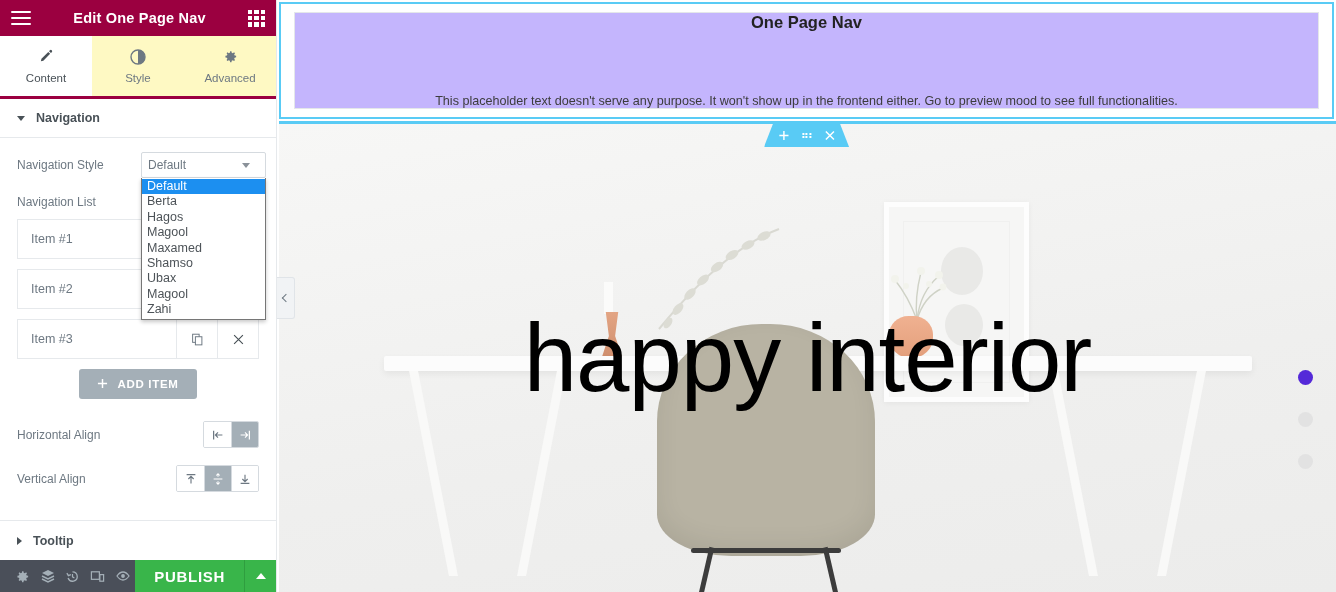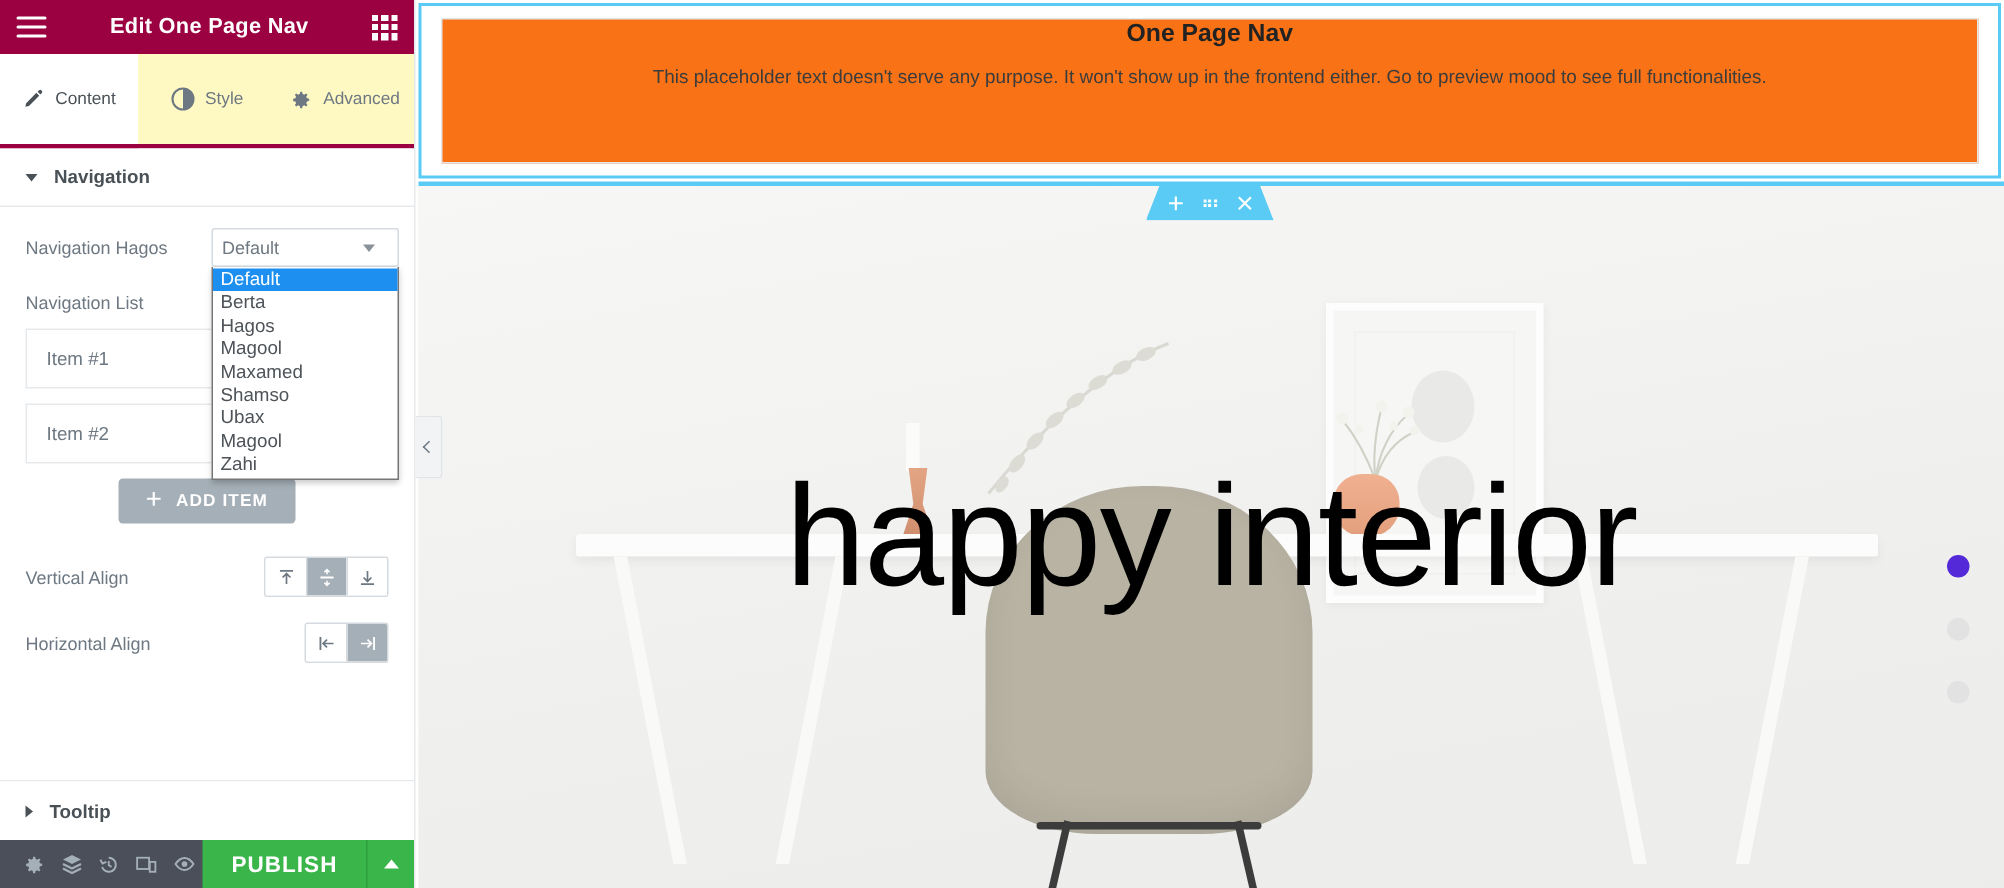--- a/index.html
+++ b/index.html
@@ -29,21 +29,21 @@
     color: #fff; font-size: 14.5px; font-weight: bold;
     letter-spacing: .2px; flex: 1; text-align: center;
   }
   .hamburger { width: 20px; height: 14px; display: flex; flex-direction: column; justify-content: space-between; cursor: pointer; }
   .hamburger i { display: block; height: 2px; background: #fff; border-radius: 1px; }
   .grid-icon { width: 17px; height: 17px; display: grid; grid-template-columns: repeat(3,1fr); grid-template-rows: repeat(3,1fr); gap: 2px; cursor: pointer; }
   .grid-icon i { background: #fff; display: block; }
 
   .tabs { height: 63px; display: flex; background: #fff; border-bottom: 3px solid #9b0040; flex: none; }
   .tab {
-    flex: 1; display: flex; flex-direction: row; align-items: center; justify-content: center;
+    flex: 1; display: flex; flex-direction: column; align-items: center; justify-content: center;
     gap: 7px; color: #6d7882; font-size: 11.5px; cursor: pointer;
     background: #fff; position: relative;
   }
   .tab:not(.active) { background: #fef9c3; }
   .tab.active { color: #495157; }
   .tab.active::after {
     content: ""; position: absolute; left: 0; right: 0; bottom: -3px; height: 3px; background: #9b0040;
   }
   .tab .ico { height: 16px; display: flex; align-items: center; justify-content: center; }
   .tab svg { display: block; }
@@ -156,23 +156,23 @@
 
   
   #canvas { flex: 1; height: 592px; position: relative; background: #fff; overflow: hidden; }
 
   .widget-section {
     margin: 2px; border: 2px solid #59cbf5; height: 117px;
     display: flex; align-items: center; justify-content: center;
     position: relative; background: #fff;
   }
   .placeholder-box {
-    border: 1px solid #e4e7ea; background: #f97316;
+    border: 1px solid #e4e7ea; background: #c4b5fd;
     width: calc(100% - 26px); height: 97px;
-    display: flex; flex-direction: column; align-items: center; justify-content: flex-start; gap: 12px;
+    display: flex; flex-direction: column; align-items: center; justify-content: space-between; gap: 12px;
   }
   .ph-title { font-size: 16.5px; font-weight: bold; color: #222; }
   .ph-text { font-size: 12.6px; color: #3c3c3c; }
 
   .hero {
     position: absolute; left: 2px; right: 0; top: 121px; bottom: 0;
     border-top: 3px solid #59cbf5;
     background: linear-gradient(180deg,#f4f4f4 0%,#efefef 100%);
     overflow: hidden;
   }
@@ -292,21 +292,21 @@
     <div class="panel-body">
 
       <div class="section-head">
         <span class="caret-down"></span>
         <span>Navigation</span>
       </div>
 
       <div class="controls">
 
         <div class="row">
-          <div class="row-label">Navigation Hagos</div>
+          <div class="row-label">Navigation Style</div>
           <div class="select-wrap">
             <select class="nav-style">
               <option>Default</option>
             </select>
             <span class="select-caret"></span>
             <div class="options-pop">
               <div class="option-item selected">Default</div>
               <div class="option-item">Berta</div>
               <div class="option-item">Hagos</div>
               <div class="option-item">Magool</div>
@@ -346,30 +346,62 @@
                 <rect x="5.4" y="4.6" width="8" height="10" fill="#fff" stroke="#6d7882" stroke-width="1.2"></rect>
               </svg>
           </div>
           <div class="item-act">
             <svg width="13" height="13" viewBox="0 0 16 16">
                 <path d="M2.6 2.6l10.8 10.8M13.4 2.6L2.6 13.4" stroke="#495157" stroke-width="1.4" fill="none"></path>
               </svg>
           </div>
         </div>
 
+        <div class="item-row">
+          <div class="item-title">Item #3</div>
+          <div class="item-act">
+            <svg width="13" height="13" viewBox="0 0 16 16">
+                <rect x="2" y="1.5" width="8" height="10" fill="none" stroke="#6d7882" stroke-width="1.2"></rect>
+                <rect x="5.4" y="4.6" width="8" height="10" fill="#fff" stroke="#6d7882" stroke-width="1.2"></rect>
+              </svg>
+          </div>
+          <div class="item-act">
+            <svg width="13" height="13" viewBox="0 0 16 16">
+                <path d="M2.6 2.6l10.8 10.8M13.4 2.6L2.6 13.4" stroke="#495157" stroke-width="1.4" fill="none"></path>
+              </svg>
+          </div>
+        </div>
 
         <div class="add-item-wrap">
           <button class="add-item">
             <span>
               <svg width="11" height="11" viewBox="0 0 12 12">
                   <path d="M6 1v10M1 6h10" stroke="#fff" stroke-width="1.6"></path>
                 </svg>
             </span>
             <span>ADD ITEM</span>
           </button>
+        </div>
+
+        <div class="row">
+          <div class="row-label">Horizontal Align</div>
+          <div class="choices">
+            <div class="choice">
+              <svg width="14" height="14" viewBox="0 0 16 16">
+                  <path d="M3 3v10" stroke="#6d7882" stroke-width="1.4"></path>
+                  <path d="M13 8H5.5M8 5l-3 3 3 3" stroke="#6d7882" stroke-width="1.3" fill="none"></path>
+                </svg>
+            </div>
+            <div class="choice on">
+              <svg width="14" height="14" viewBox="0 0 16 16">
+                  <path d="M13 3v10" stroke="#fff" stroke-width="1.4"></path>
+                  <path d="M3 8h7.5M8 5l3 3-3 3" stroke="#fff" stroke-width="1.3" fill="none"></path>
+                </svg>
+            </div>
+          </div>
         </div>
 
         <div class="row">
           <div class="row-label">Vertical Align</div>
           <div class="choices">
             <div class="choice">
               <svg width="14" height="14" viewBox="0 0 16 16">
                   <path d="M3 3h10" stroke="#6d7882" stroke-width="1.4"></path>
                   <path d="M8 13V5.5M5 8l3-3 3 3" stroke="#6d7882" stroke-width="1.3" fill="none"></path>
                 </svg>
@@ -382,38 +414,20 @@
             </div>
             <div class="choice">
               <svg width="14" height="14" viewBox="0 0 16 16">
                   <path d="M3 13h10" stroke="#6d7882" stroke-width="1.4"></path>
                   <path d="M8 3v7.5M5 8l3 3 3-3" stroke="#6d7882" stroke-width="1.3" fill="none"></path>
                 </svg>
             </div>
           </div>
         </div>
 
-        <div class="row">
-          <div class="row-label">Horizontal Align</div>
-          <div class="choices">
-            <div class="choice">
-              <svg width="14" height="14" viewBox="0 0 16 16">
-                  <path d="M3 3v10" stroke="#6d7882" stroke-width="1.4"></path>
-                  <path d="M13 8H5.5M8 5l-3 3 3 3" stroke="#6d7882" stroke-width="1.3" fill="none"></path>
-                </svg>
-            </div>
-            <div class="choice on">
-              <svg width="14" height="14" viewBox="0 0 16 16">
-                  <path d="M13 3v10" stroke="#fff" stroke-width="1.4"></path>
-                  <path d="M3 8h7.5M8 5l3 3-3 3" stroke="#fff" stroke-width="1.3" fill="none"></path>
-                </svg>
-            </div>
-          </div>
-        </div>
-
       </div>
 
       <div class="bottom-section">
         <div class="section-head" style="border-bottom:none;">
           <span class="caret-right"></span>
           <span>Tooltip</span>
         </div>
       </div>
 
     </div>

